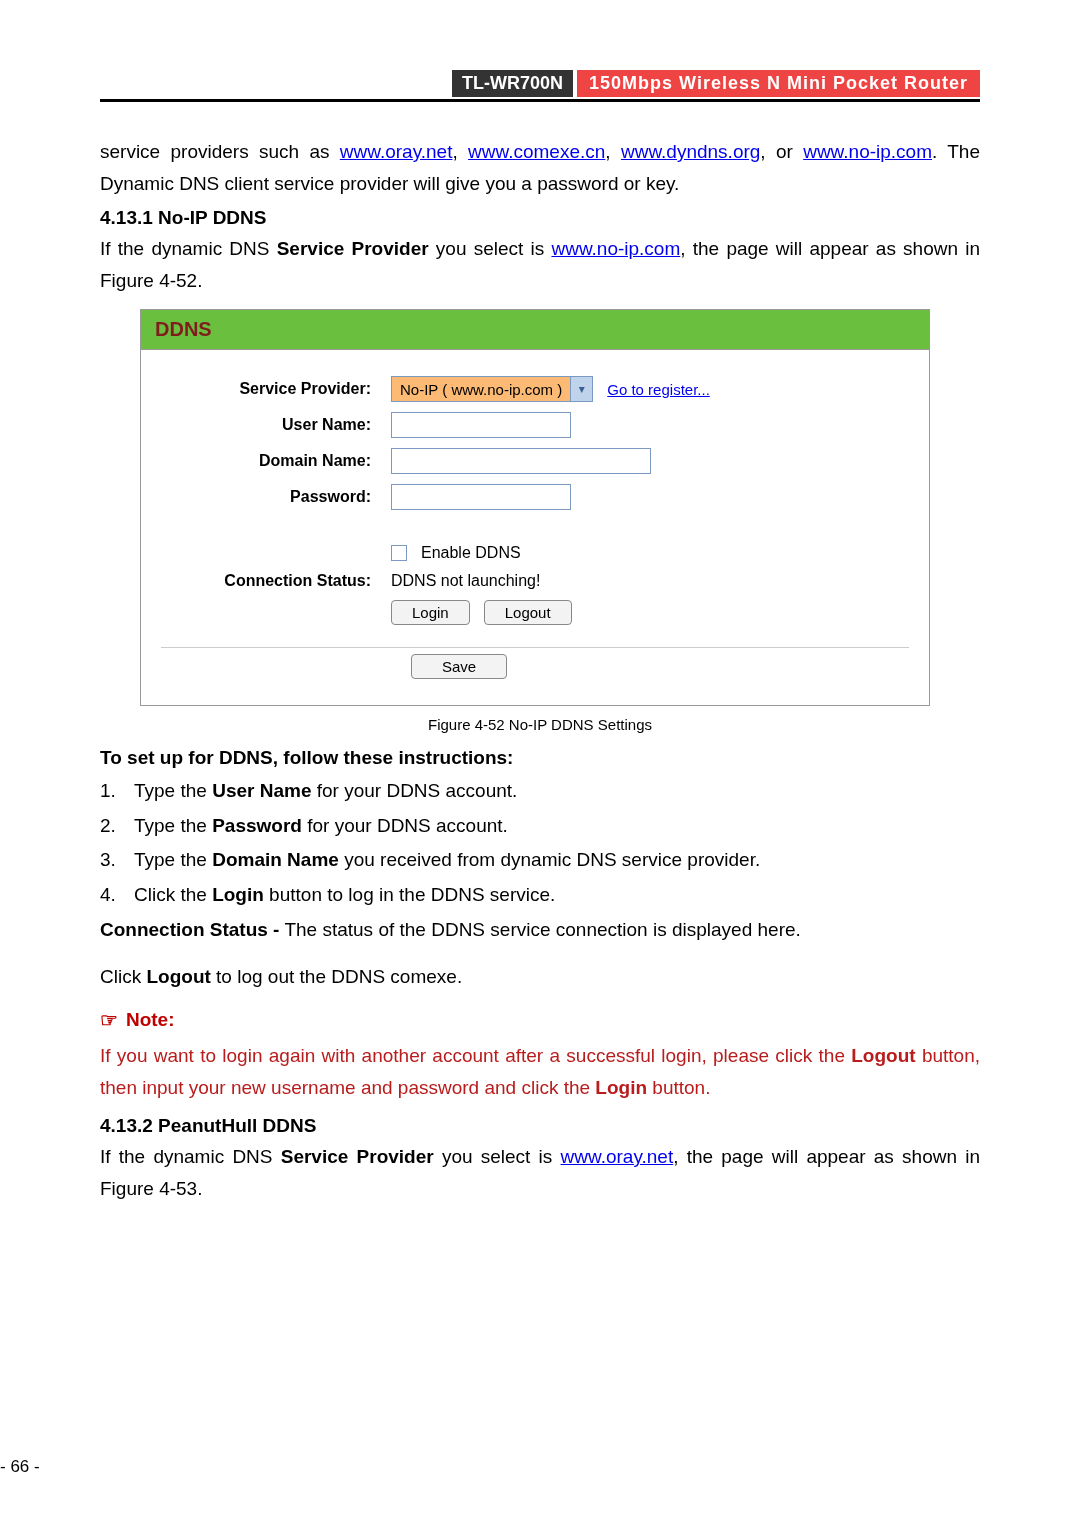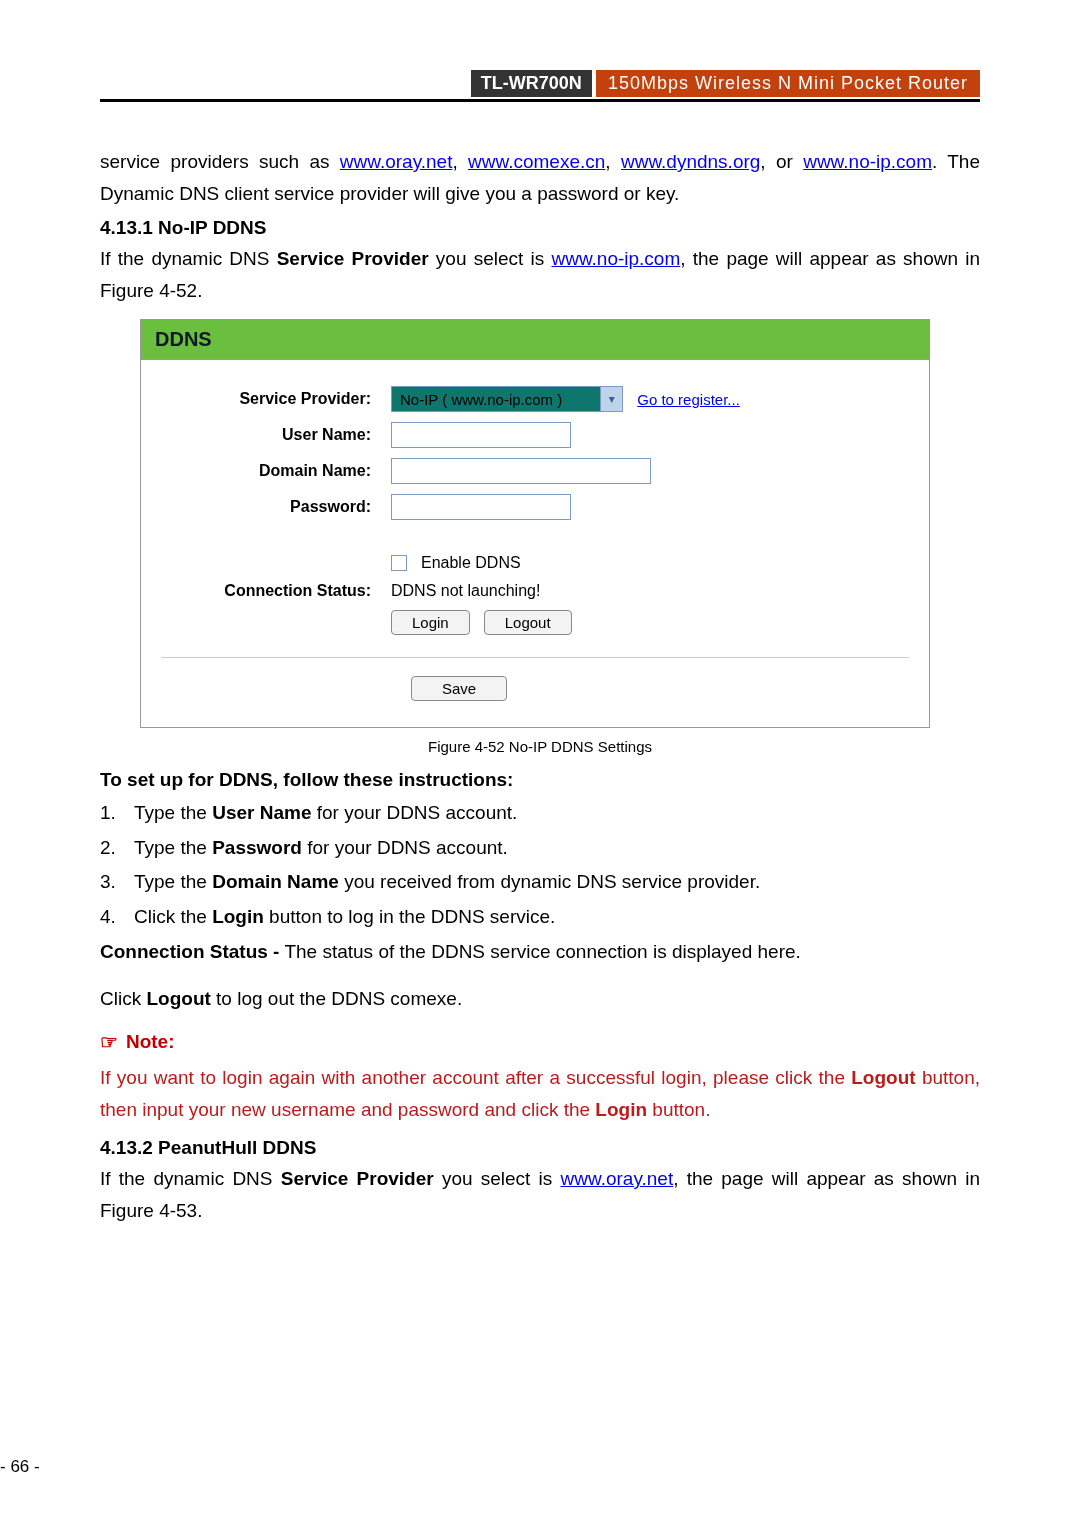--- a/index.html
+++ b/index.html
@@ -10,34 +10,34 @@
       height: 1527px;
       padding: 70px 100px 40px 100px;
       font-size: 19px;
       color: #000;
     }
     .header-bar {
       display: flex;
       justify-content: flex-end;
       border-bottom: 3px solid #000;
       padding-bottom: 2px;
-      margin-bottom: 44px;
+      margin-bottom: 34px;
     }
     .header-model {
       background: #333;
       color: #fff;
       padding: 3px 10px;
       font-weight: bold;
       font-size: 18px;
     }
     .header-title {
-      background: #c2410c;
+      background: #ef4444;
       color: #fff;
       padding: 3px 12px;
-      font-weight: normal;
+      font-weight: bold;
       font-size: 18px;
       margin-left: 4px;
       letter-spacing: 1px;
     }
     .body-text {
       text-align: justify;
       line-height: 1.7;
       margin-bottom: 6px;
     }
     .link {
@@ -52,21 +52,21 @@
     }
     .figure-wrap {
       margin: 12px 0 6px 40px;
       width: 790px;
     }
     .ddns-box {
       border: 1px solid #999;
     }
     .ddns-title {
       background: #6ABF3F;
-      color: #0f172a;
+      color: #7f1d1d;
       font-weight: bold;
       padding: 8px 14px;
       font-size: 20px;
       border-bottom: 1px solid #999;
     }
     .ddns-body {
       padding: 26px 20px 10px 20px;
       font-size: 16px;
     }
     .form-row {
@@ -92,22 +92,21 @@
       width: 180px;
       background: #fff;
       padding: 0 4px;
     }
     .wide-input { width: 260px; }
     .dropdown {
       border: 1px solid #7A9AC4;
       height: 26px;
       display: flex;
       align-items: center;
-      background: #0f766e;
-      gap: 30px;
+      background: #fdba74;
     }
     .dropdown-text { padding: 0 8px; font-size: 15px; }
     .dropdown-arrow {
       background: #BFD3EA;
       width: 22px;
       height: 24px;
       display: flex;
       align-items: center;
       justify-content: center;
       border-left: 1px solid #7A9AC4;
@@ -119,21 +118,21 @@
       width: 16px; height: 16px; border: 1px solid #7A9AC4; background: #fff; display: inline-block;
     }
     .btn {
       border: 1px solid #888;
       border-radius: 4px;
       background: #f3f3f3;
       padding: 3px 20px;
       font-size: 15px;
       cursor: pointer;
     }
-    .divider-row { border-top: 1px solid #ccc; margin: 22px 0 0 0; padding-top: 18px; display:flex; justify-content:flex-start;}
+    .divider-row { border-top: 1px solid #ccc; margin: 22px 0 0 0; padding-top: 6px; display:flex; justify-content:flex-start;}
     .save-wrap { padding-left: 250px; padding-bottom: 16px;}
     .caption { text-align: center; font-size: 15px; margin: 10px 0 14px 0; }
     .instructions-head { font-weight: bold; margin-bottom: 8px; }
     .num-list { list-style: none; padding-left: 0; }
     .num-list li { display: flex; margin-bottom: 6px; line-height: 1.5; }
     .num-list .num { width: 34px; flex-shrink:0; }
     .desc-line { margin-top: 6px; margin-bottom: 16px; line-height:1.6;}
     .note-head { color: #C00000; font-weight: bold; margin-bottom: 8px; display:flex; align-items:center; gap:8px;}
     .pointer-icon { font-size: 20px; }
     .note-body { color: #b91c1c; text-align: justify; line-height: 1.7; margin-bottom: 10px;}

